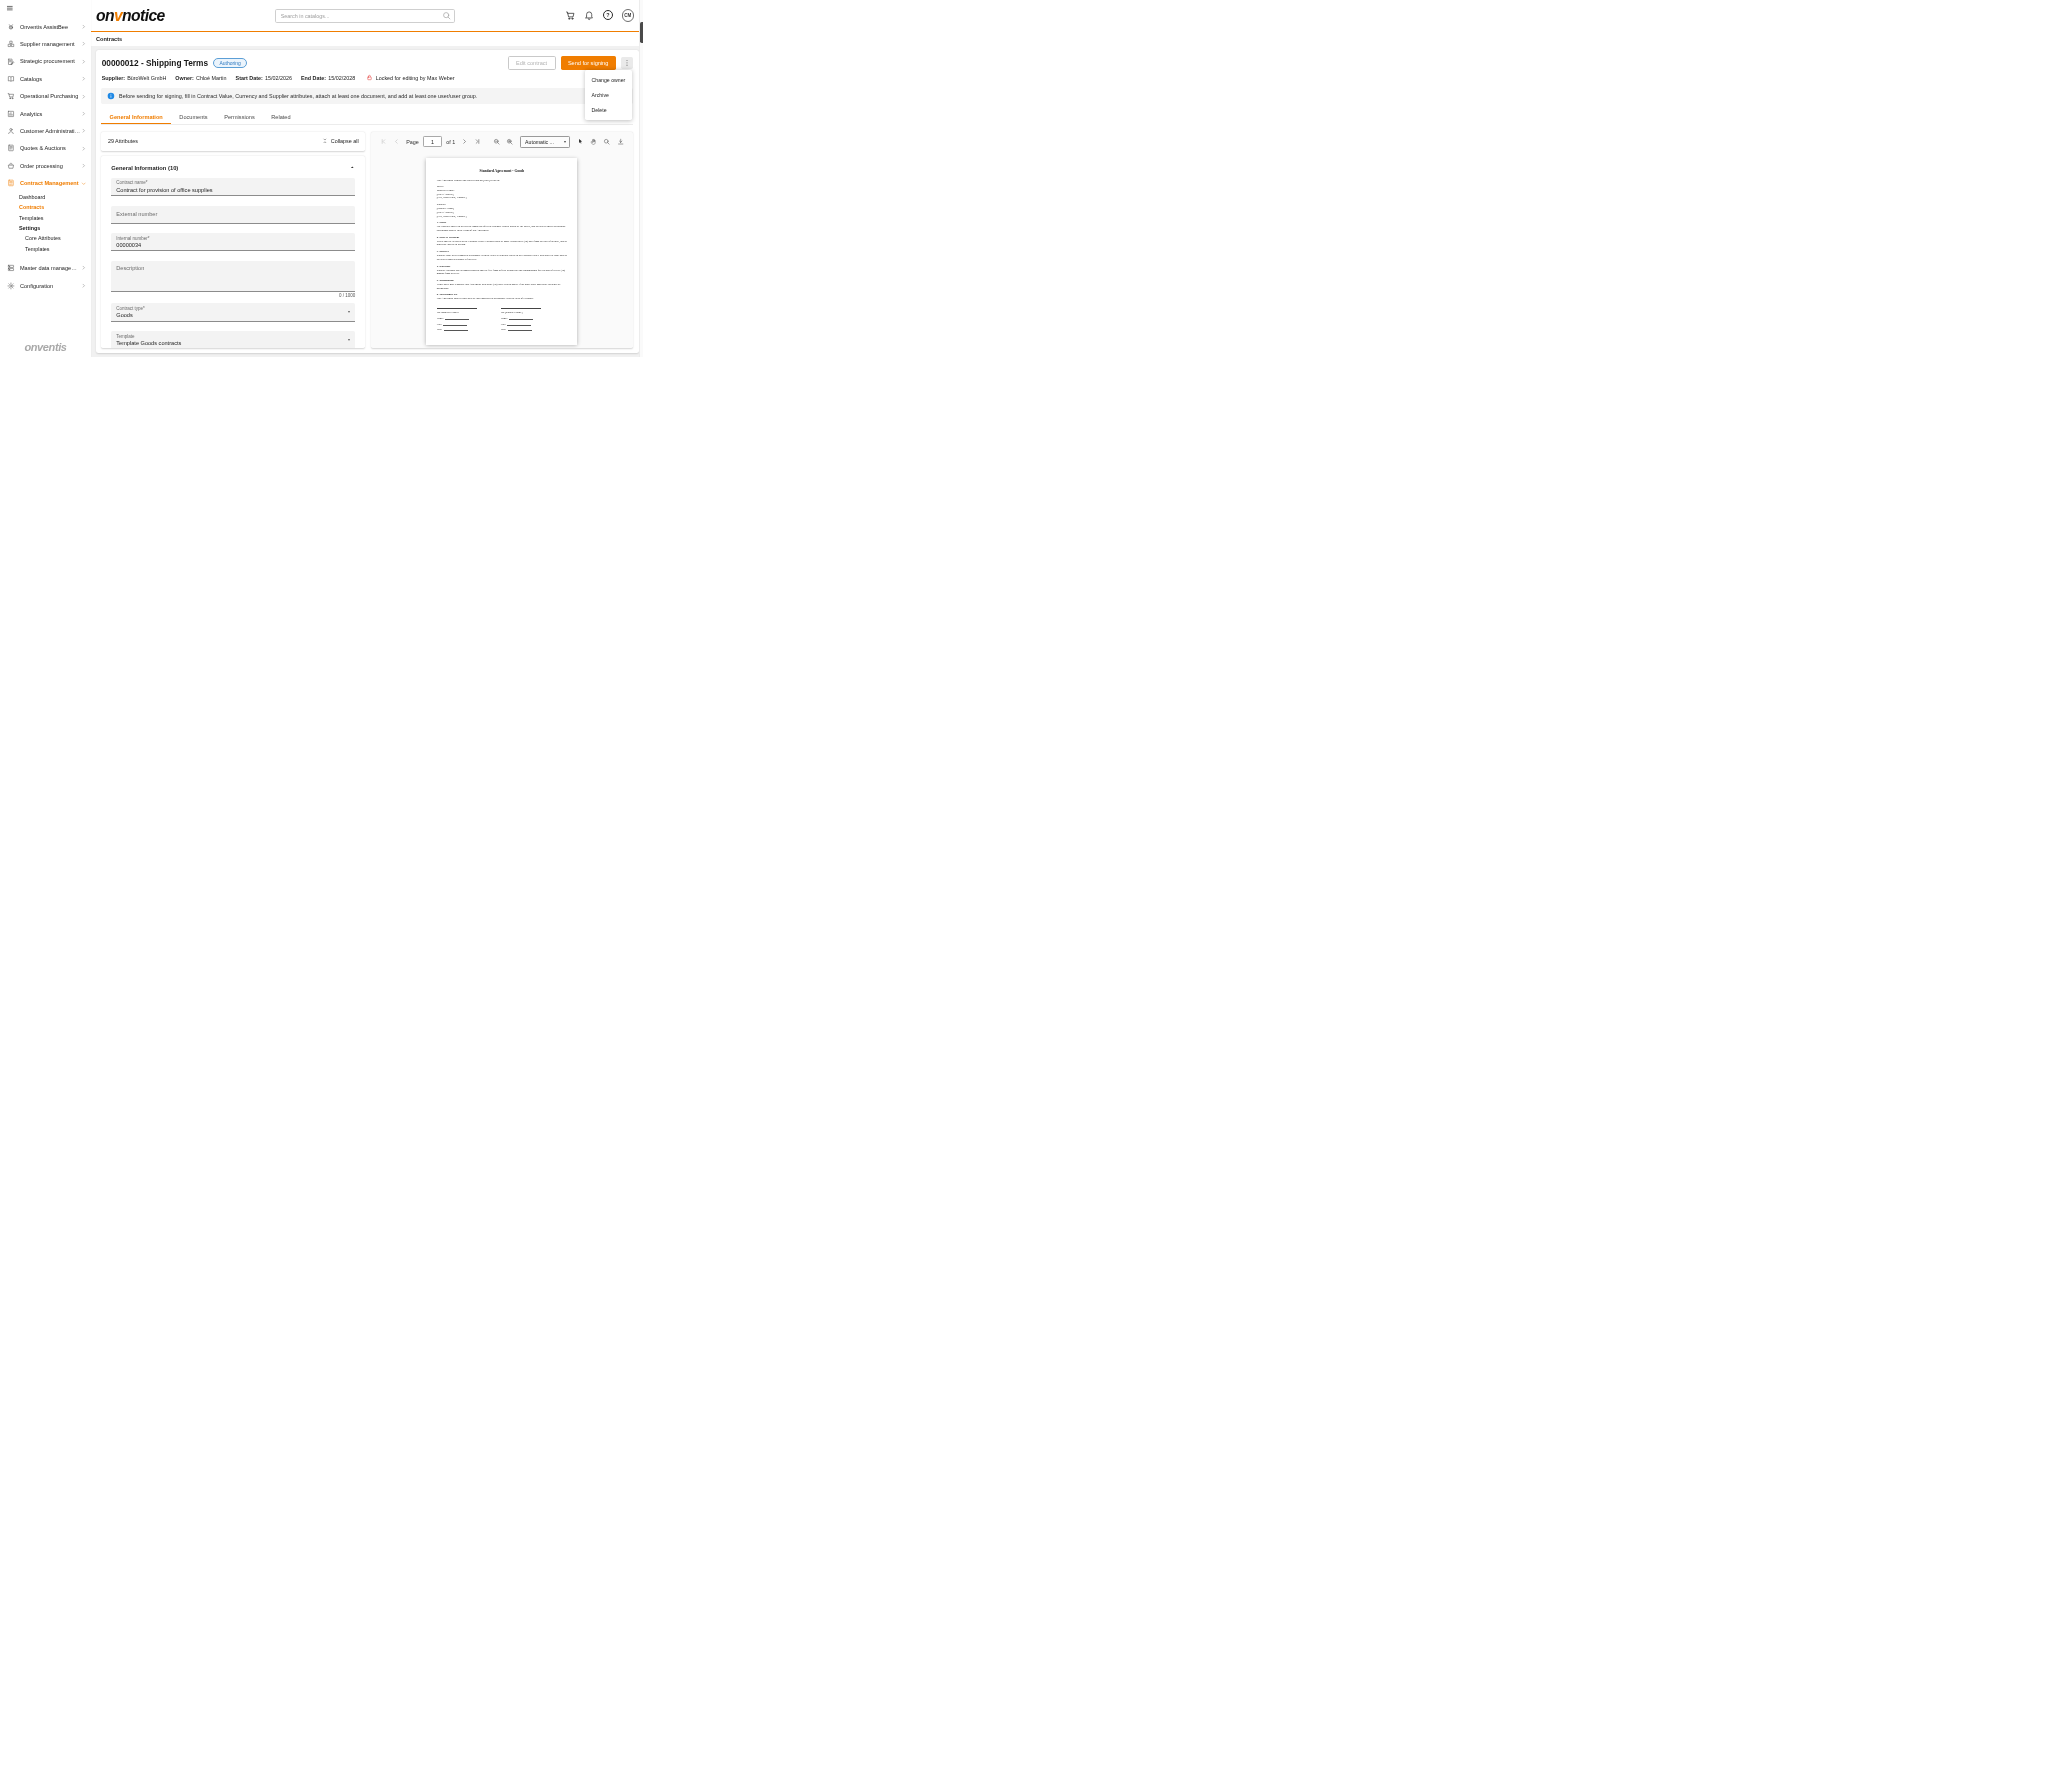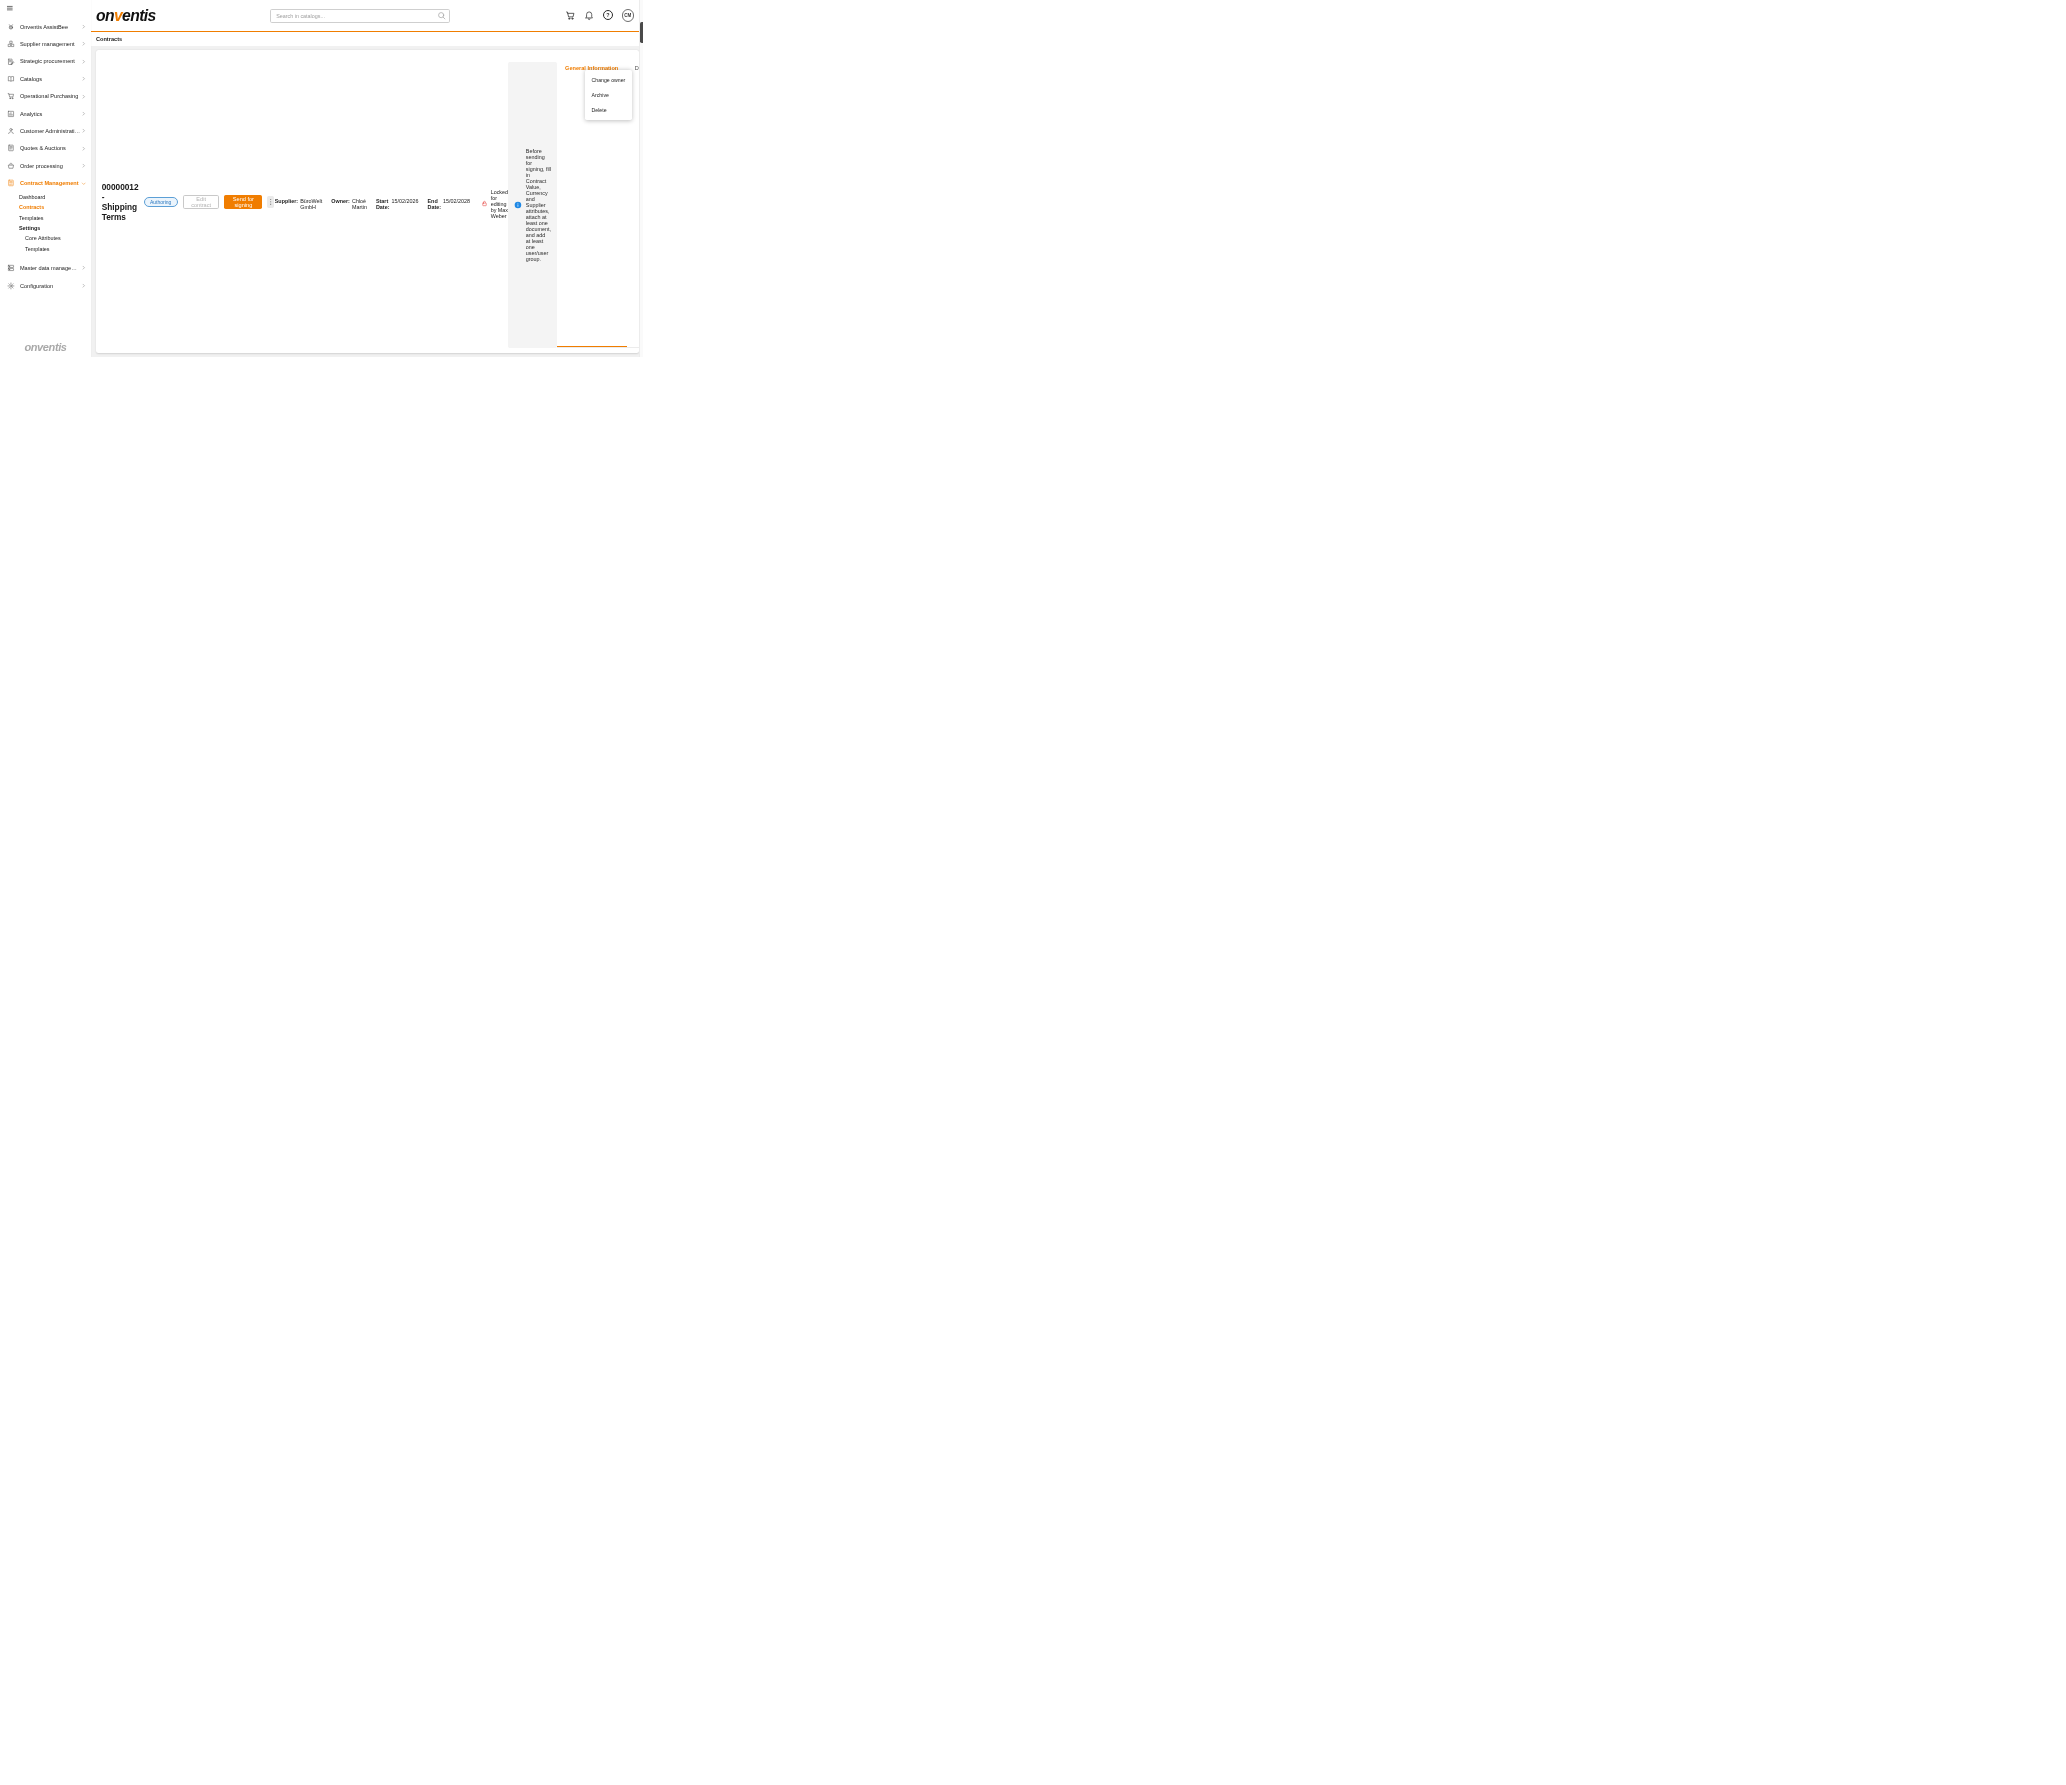--- a/index.html
+++ b/index.html
@@ -64,21 +64,21 @@
   .avatar {
     width: 12.4px; height: 12.4px; border: 0.6px solid #6f6f6f; border-radius: 50%;
     display: flex; align-items: center; justify-content: center; font-size: 4.5px; font-weight: 700; color: #333; cursor: pointer; background: #fff;
   }
 
   .breadcrumb-bar { height: 13.6px; background: #fff; display: flex; align-items: center; padding: 0 5px; font-size: 5.6px; font-weight: 700; flex: none; }
 
   .content { flex: 1; background: #f1f1f1; padding: 4.1px 4.1px 3.7px 4.5px; min-height: 0; }
   .card {
     height: 100%; background: #fff; border-radius: 2.5px; box-shadow: 0 0.4px 1.7px rgba(0,0,0,.13);
-    padding: 6.2px 5.8px 5.4px; display: flex; flex-direction: row; position: relative; min-height: 0;
+    padding: 6.2px 5.8px 5.4px; display: flex; flex-direction: column; position: relative; min-height: 0;
   }
 
   
   .title-row { display: flex; align-items: center; gap: 5px; padding-left: 0.4px; }
   .contract-title { font-size: 8.3px; font-weight: 700; color: #171717; }
   .status-badge {
     height: 9.5px; padding: 0 5.4px; border-radius: 5px; border: 0.6px solid #5C9FD6;
     background: #EBF4FC; color: #2F7AC1; font-size: 5px; display: flex; align-items: center;
   }
   .title-actions { margin-left: auto; display: flex; align-items: center; gap: 5px; }
@@ -408,21 +408,21 @@
           </svg>
         </span>
     </div>
 
     <div class="sidebar-footer">onventis</div>
   </aside>
 
   <div class="main">
 
     <header class="topbar">
-      <div class="logo"><span>on</span><span class="v">v</span><span>entis</span></div>
+      <div class="logo"><span>on</span><span class="v">v</span><span>notice</span></div>
 
       <div class="search-wrap">
         <input class="search-input" type="text" placeholder="Search in catalogs..." style="">
         <span class="search-icon-btn">
           <svg viewBox="0 0 24 24" width="9.5" height="9.5" fill="none" stroke="#9e9e9e" stroke-width="1.7" stroke-linecap="round">
               <circle cx="10.5" cy="10.5" r="6.5"></circle>
               <path d="m15.5 15.5 4.5 4.5"></path>
             </svg>
         </span>
       </div>

